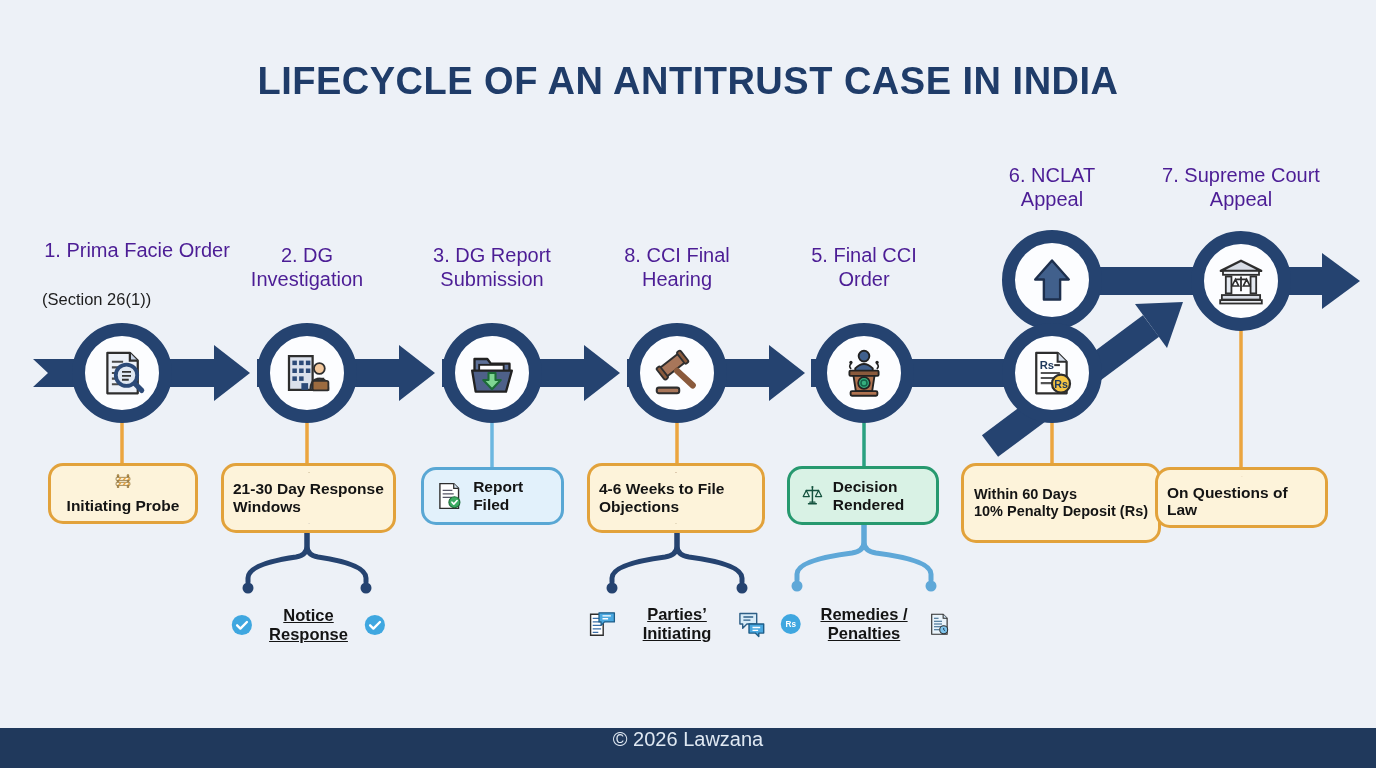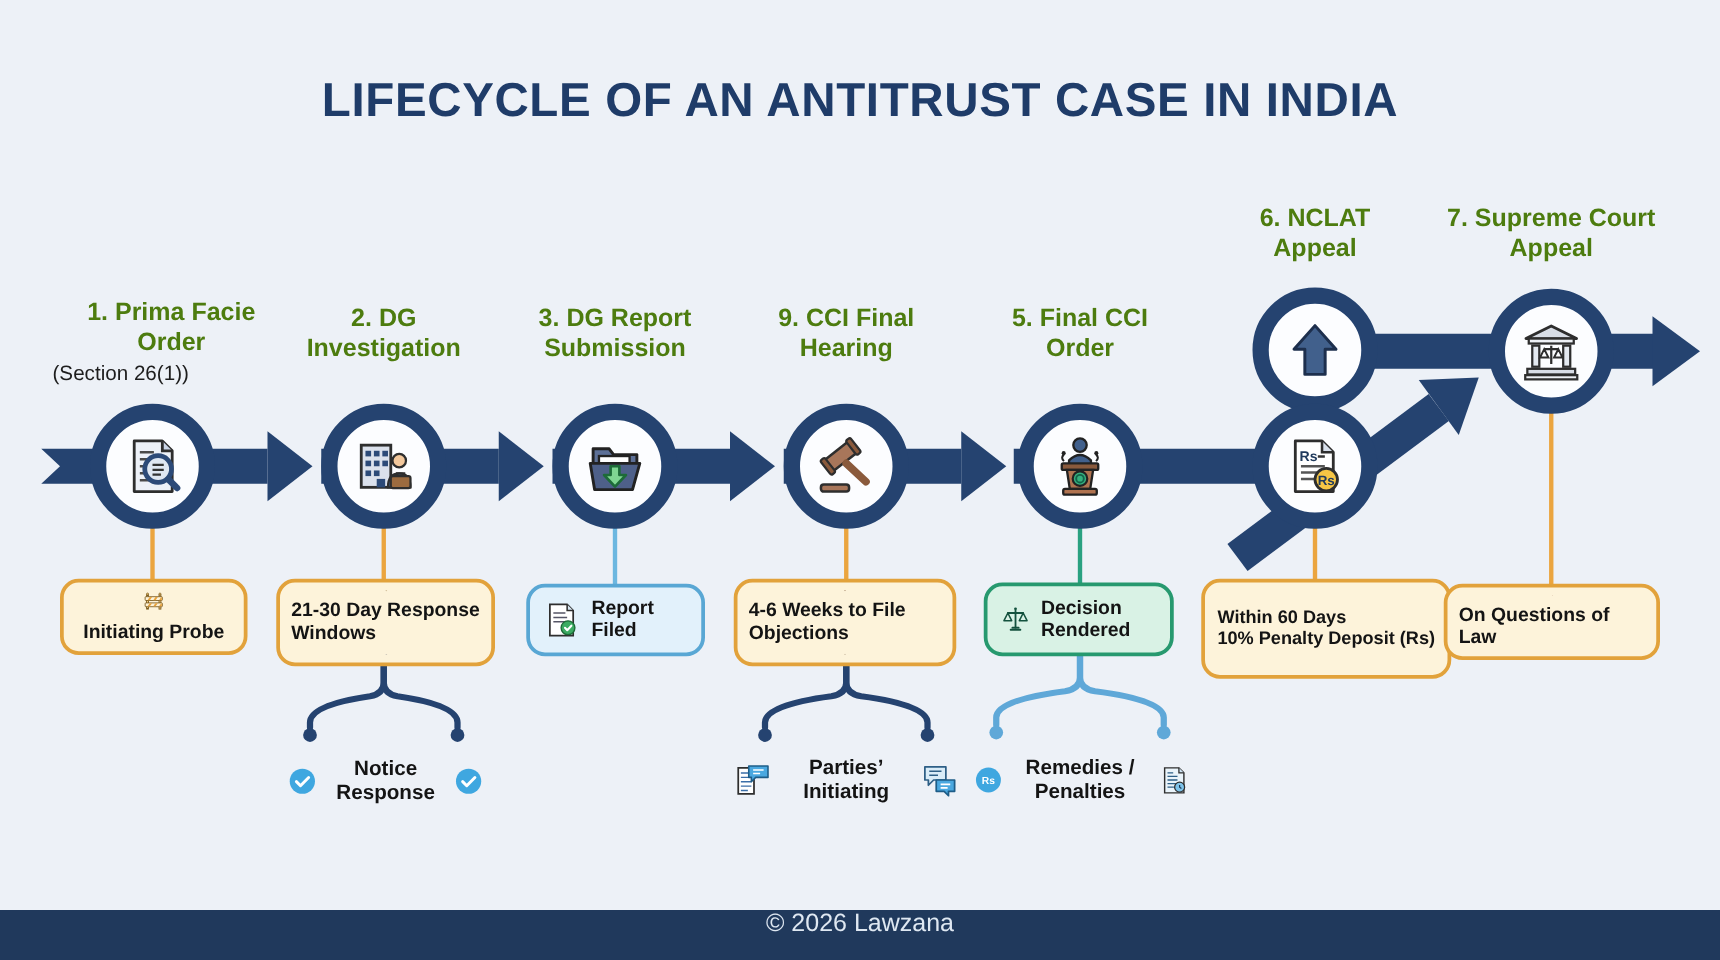--- a/index.html
+++ b/index.html
@@ -3,32 +3,32 @@
 <meta charset="utf-8">
 <style>
   html,body{margin:0;padding:0;background:#dfe5ee;}
   .canvas{position:relative;width:1376px;height:768px;background:#edf1f7;overflow:hidden;
           font-family:"Liberation Sans","DejaVu Sans",sans-serif;}
   .title{position:absolute;left:0;right:0;top:60px;text-align:center;font-size:38px;font-weight:bold;
          letter-spacing:.5px;color:#1f3c69;z-index:3;}
   svg.overlay{position:absolute;left:0;top:0;z-index:1;}
   .node{position:absolute;width:74px;height:74px;border:13px solid #254370;border-radius:50%;
         background:#fcfdff;display:flex;align-items:center;justify-content:center;z-index:2;}
-  .step-label{position:absolute;text-align:center;font-size:20px;font-weight:bold;color:#4d7c0f;
+  .step-label{position:absolute;text-align:center;font-size:20px;font-weight:normal;color:#4c1d95;
               line-height:1.2;z-index:3;}
   .step-sublabel{position:absolute;font-size:16.5px;font-weight:normal;color:#1d1d1d;z-index:3;}
   .box{position:absolute;display:flex;align-items:center;justify-content:center;gap:7px;
        padding:6px 9px;box-sizing:border-box;border-radius:15px;z-index:2;}
   .theme-orange{background:#fdf3da;border:3px solid #e2a23b;flex-direction:column;}
   .theme-blue{background:#e2f1fb;border:3px solid #59a7d4;justify-content:flex-end;}
   .theme-green{background:#d9f2e5;border:3px solid #27996f;}
   .box-text{font-size:15.5px;font-weight:bold;color:#141414;line-height:1.14;}
   .box-text.small{font-size:14.5px;}
   .callout{position:absolute;display:flex;align-items:center;justify-content:center;gap:8px;z-index:2;}
-  .callout-text{font-size:16.5px;font-weight:bold;color:#141414;text-align:center;line-height:1.15;}
+  .callout-text{font-size:16.5px;font-weight:bold;color:#141414;text-align:center;line-height:1.15;text-decoration:underline;}
   .footer{position:absolute;left:0;top:728px;width:1376px;height:40px;background:#20395c;
           display:flex;align-items:flex-start;justify-content:center;color:#dfe8f2;font-size:20px;z-index:3;}
   svg{display:block;}
 </style>
 </head>
 <body>
 
 <div class="canvas">
 
   <div class="title">LIFECYCLE OF AN ANTITRUST CASE IN INDIA</div>
@@ -78,21 +78,21 @@
       <path d="M864 524 V542 Q864 551 876 553 Q931 560 931 574 V580"></path>
       <circle cx="797" cy="586" r="5.5" fill="#5fa8d8" stroke="none"></circle>
       <circle cx="931" cy="586" r="5.5" fill="#5fa8d8" stroke="none"></circle>
     </g>
   </svg>
 
   <div class="step-label" style="left:42px;top:238px;width:190px">1. Prima Facie Order</div>
   <div class="step-sublabel" style="left:42px;top:290px;width:190px">(Section 26(1))</div>
   <div class="step-label" style="left:222px;top:243px;width:170px">2. DG Investigation</div>
   <div class="step-label" style="left:402px;top:243px;width:180px">3. DG Report Submission</div>
-  <div class="step-label" style="left:602px;top:243px;width:150px">9. CCI Final Hearing</div>
+  <div class="step-label" style="left:602px;top:243px;width:150px">8. CCI Final Hearing</div>
   <div class="step-label" style="left:789px;top:243px;width:150px">5. Final CCI Order</div>
   <div class="step-label" style="left:987px;top:163px;width:130px">6. NCLAT Appeal</div>
   <div class="step-label" style="left:1152px;top:163px;width:178px">7. Supreme Court Appeal</div>
 
   <div class="node" style="left:72px;top:323px">
     <svg width="54" height="54" viewBox="0 0 48 48">
       <path d="M11 6h20l7 7v29H11z" fill="#edf1f8" stroke="#2e2e2e" stroke-width="2" stroke-linejoin="round"></path>
       <path d="M31 6v7h7" fill="#c9d4e6" stroke="#2e2e2e" stroke-width="2"></path>
       <path d="M15 14h10M15 19h12M15 24h12M15 29h9M15 34h7" stroke="#4a4a4a" stroke-width="1.8"></path>
       <circle cx="28" cy="26" r="9.5" fill="#dfe7f2" stroke="#2c4a78" stroke-width="3.4"></circle>

